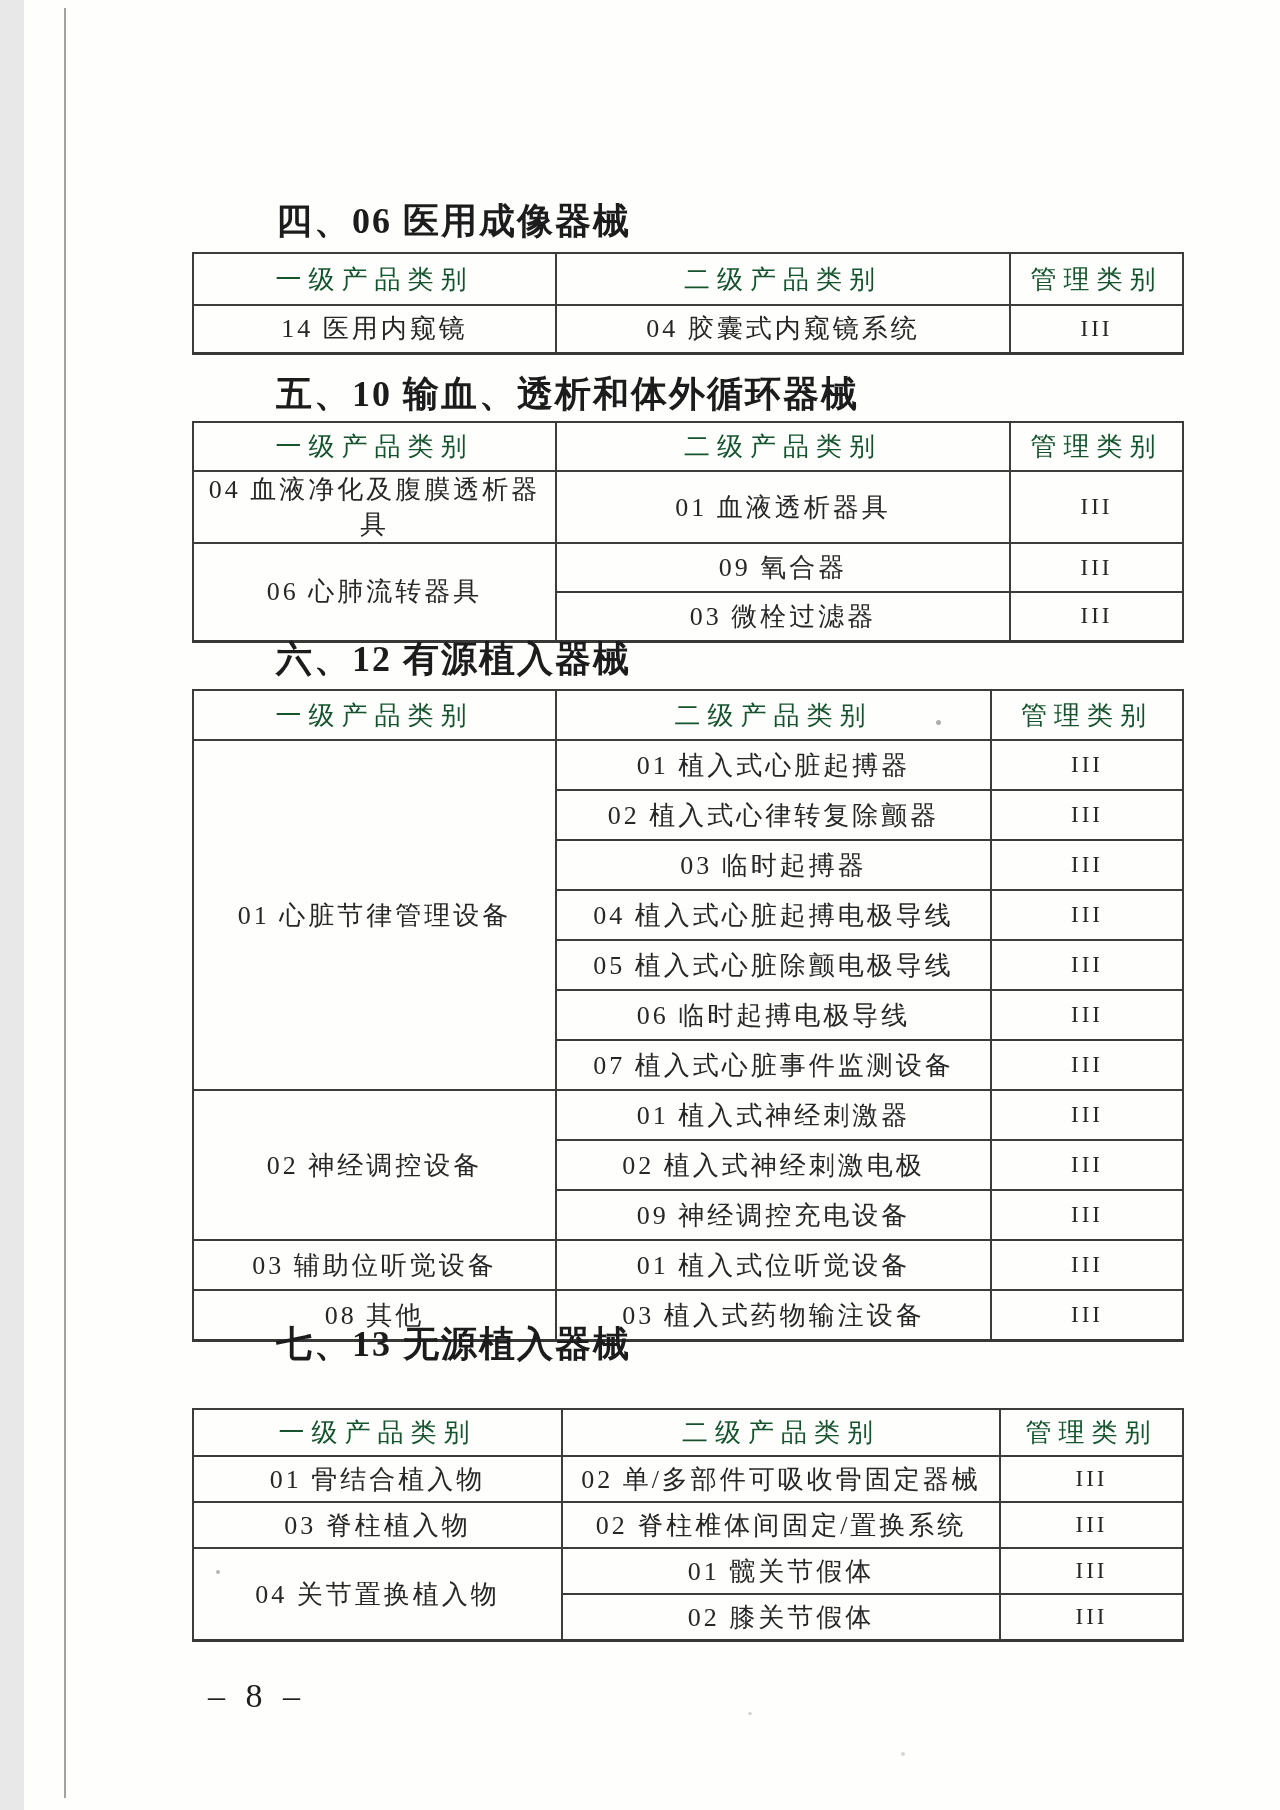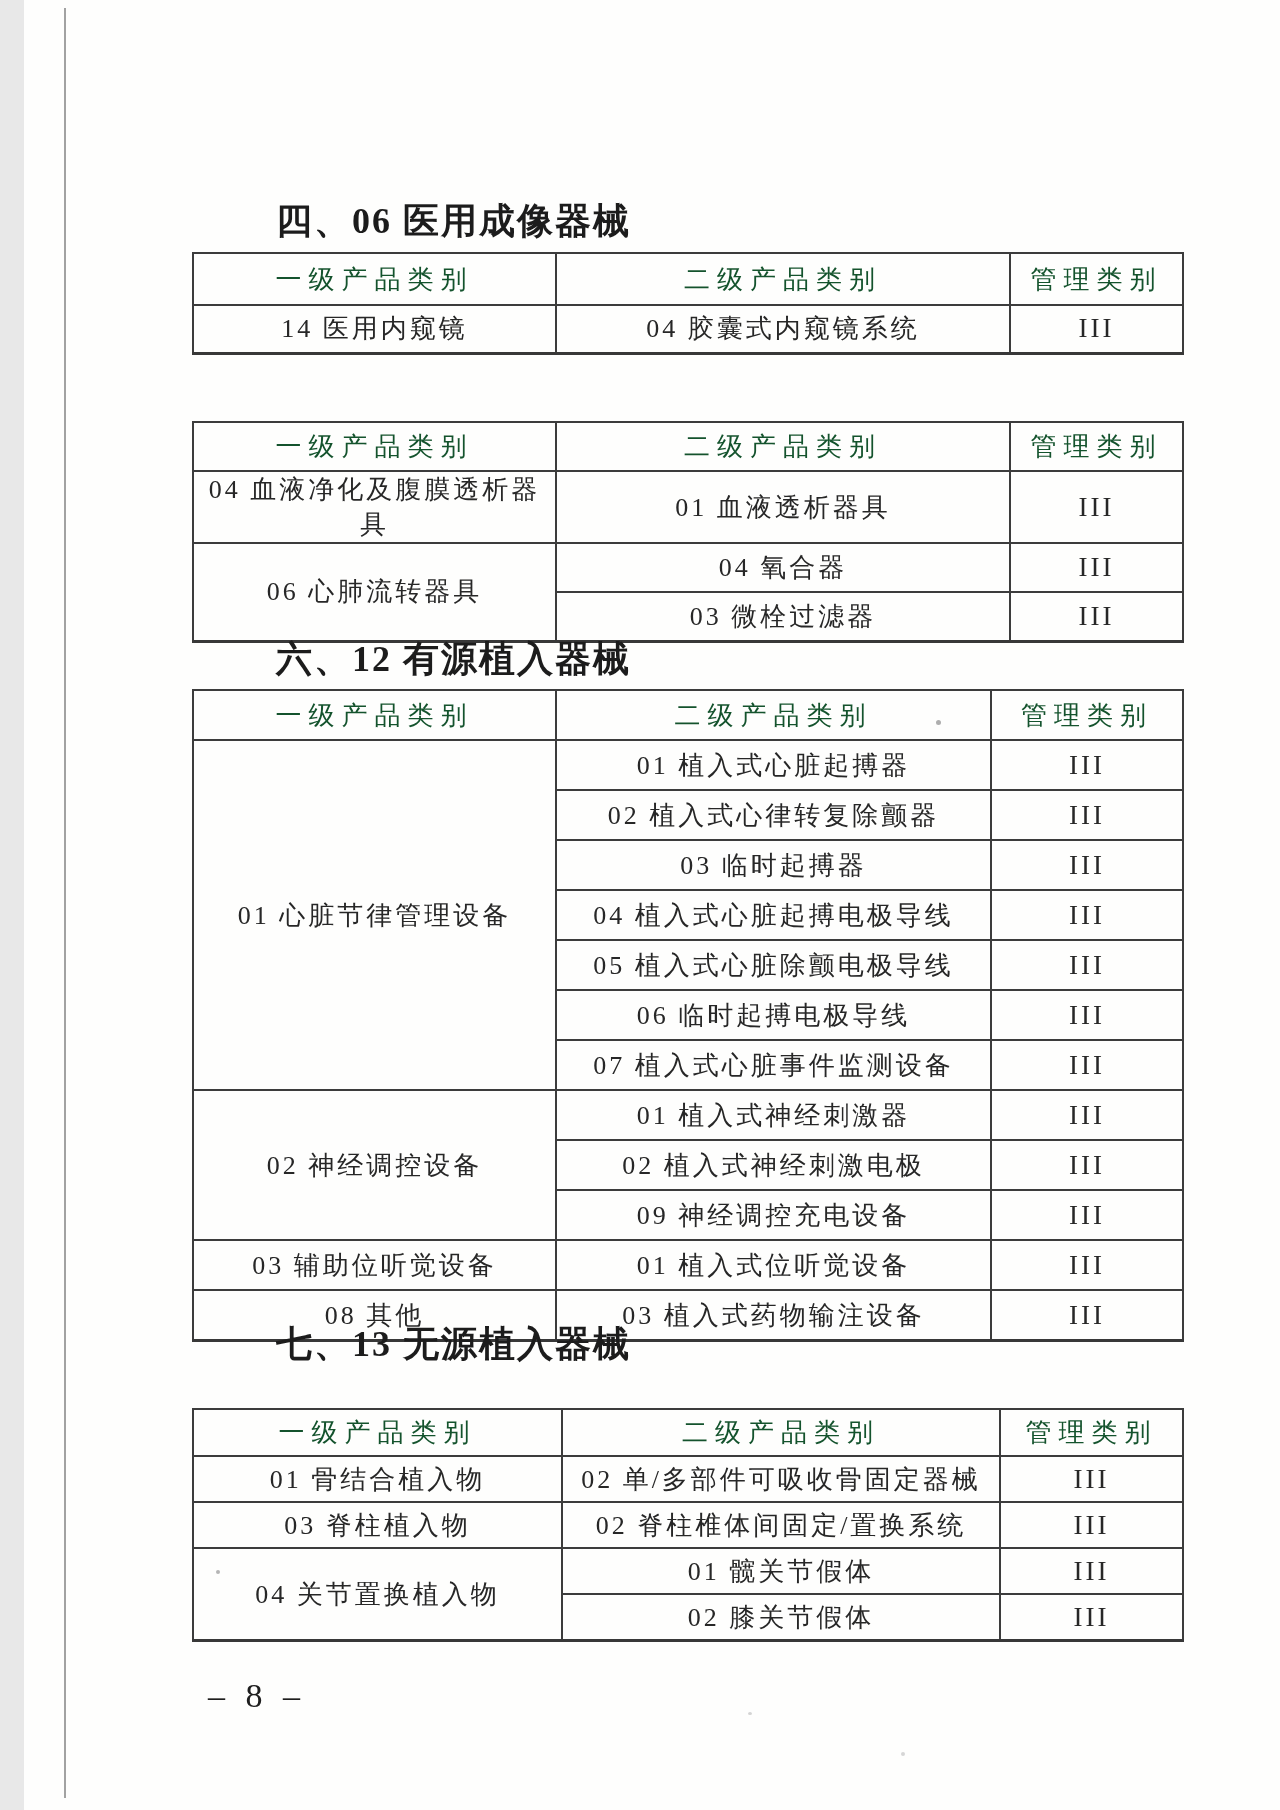--- a/index.html
+++ b/index.html
@@ -33,21 +33,21 @@
   table.cls-table td, table.cls-table th{
     border:2px solid #3c3c3c;
     text-align:center;vertical-align:middle;
     font-weight:normal;
     letter-spacing:3px;
     padding:0 4px;
     overflow:hidden;
   }
   table.cls-table{border:2px solid #383838;}
   table.cls-table th{letter-spacing:7px;color:#14532d;}
-  td.cls-val{letter-spacing:2px;font-size:27px;}
+  td.cls-val{letter-spacing:2px;font-size:23px;}
   .tbl1{top:252px;height:100px;}
   .tbl1 thead tr{height:52px;} .tbl1 tbody tr{height:48px;}
   .tbl1 col.c1{width:363px;} .tbl1 col.c2{width:454px;} .tbl1 col.c3{width:173px;}
   .tbl2{top:421px;height:197px;}
   .tbl2 thead tr{height:49px;} .tbl2 tbody tr{height:49px;}
   .tbl2 col.c1{width:363px;} .tbl2 col.c2{width:454px;} .tbl2 col.c3{width:173px;}
   .tbl3{top:689px;height:653px;}
   .tbl3 thead tr{height:50px;} .tbl3 tbody tr{height:50px;}
   .tbl3 col.c1{width:363px;} .tbl3 col.c2{width:435px;} .tbl3 col.c3{width:192px;}
   .tbl4{top:1408px;height:234px;}
@@ -86,20 +86,21 @@
     </thead>
     <tbody>
       <tr>
         <td>14 医用内窥镜</td>
         <td>04 胶囊式内窥镜系统</td>
         <td class="cls-val">III</td>
       </tr>
     </tbody>
   </table>
 
+  <h2 class="sec-title t-title-2">五、10 输血、透析和体外循环器械</h2>
   <table class="cls-table tbl2">
     <colgroup>
         <col class="c1">
         <col class="c2">
         <col class="c3">
       </colgroup>
     <thead>
       <tr>
         <th>一级产品类别</th>
         <th>二级产品类别</th>
@@ -107,21 +108,21 @@
       </tr>
     </thead>
     <tbody>
       <tr>
         <td>04 血液净化及腹膜透析器具</td>
         <td>01 血液透析器具</td>
         <td class="cls-val">III</td>
       </tr>
       <tr>
         <td rowspan="2">06 心肺流转器具</td>
-        <td>04 氧合器</td>
+        <td>09 氧合器</td>
         <td class="cls-val">III</td>
       </tr>
       <tr>
         <td>03 微栓过滤器</td>
         <td class="cls-val">III</td>
       </tr>
     </tbody>
   </table>
 
   <h2 class="sec-title t-title-3">六、12 有源植入器械</h2>

